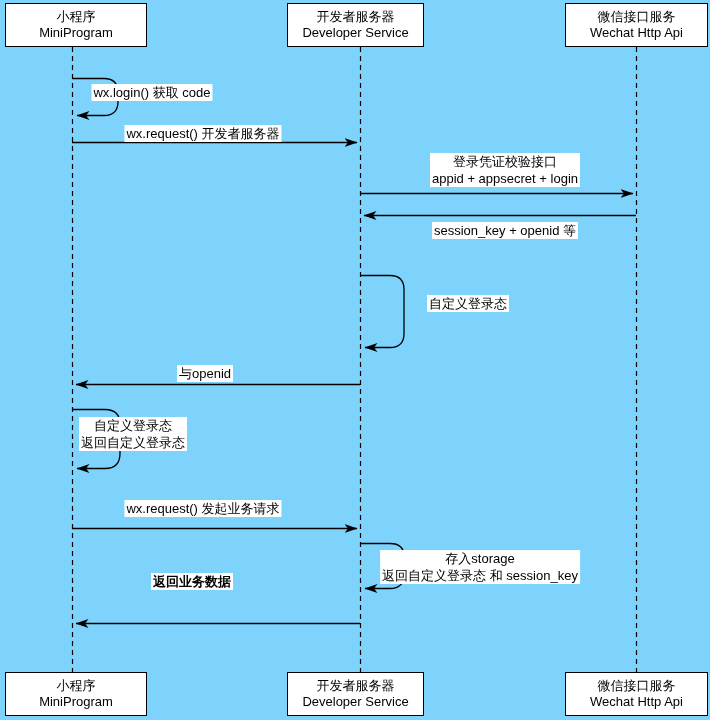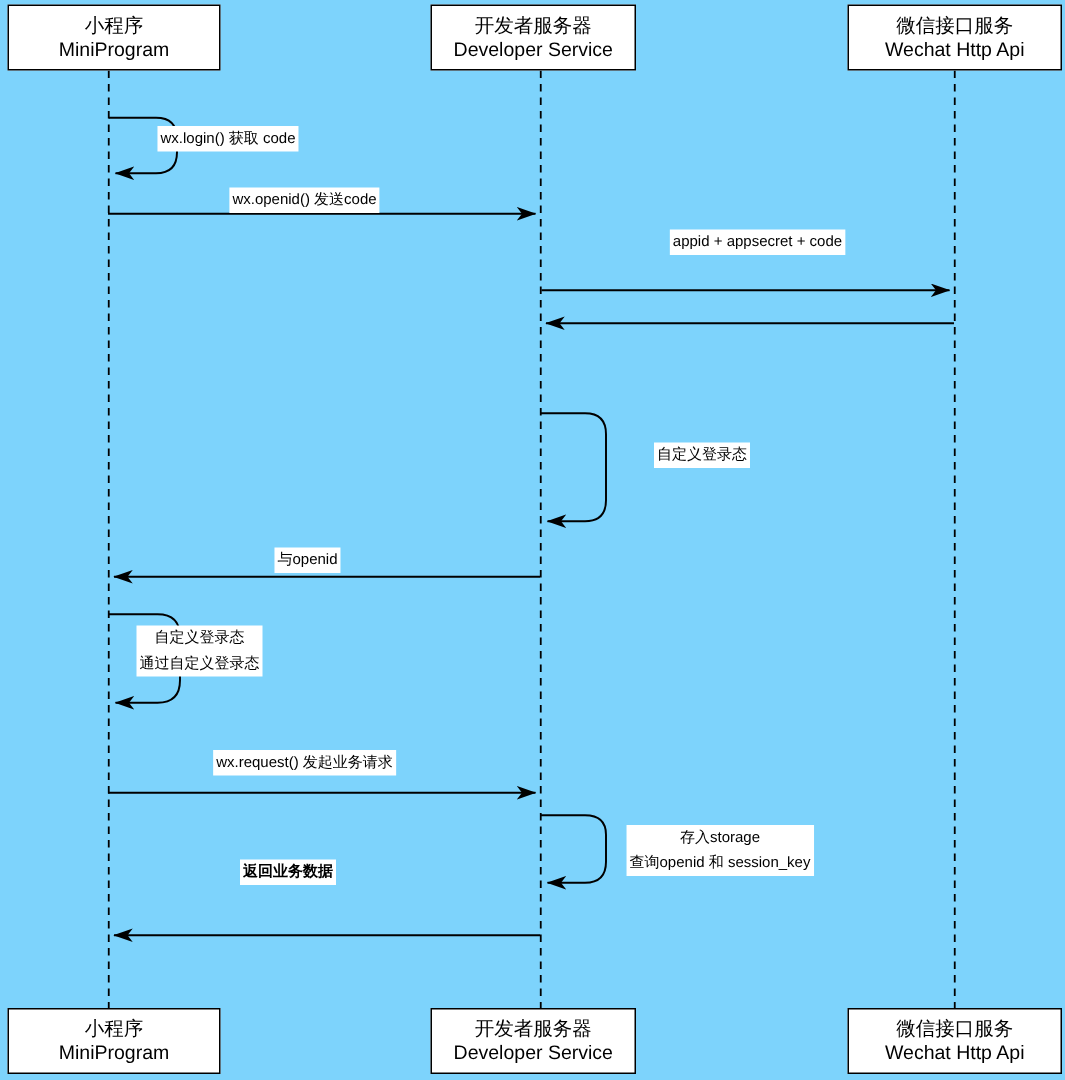--- a/index.html
+++ b/index.html
@@ -11,21 +11,21 @@
   svg.layer { position:absolute; left:0; top:0; }
   .actor-box {
     position:absolute; height:44px; box-sizing:border-box;
     border:1.5px solid #000; background:#fff;
     display:flex; flex-direction:column; align-items:center; justify-content:center;
     text-align:center; font-size:13px; line-height:16px; white-space:nowrap;
   }
   .actor-box span { display:block; }
   .msg-label {
     position:absolute; transform:translateX(-50%);
-    text-align:center; font-size:10px; line-height:17px;
+    text-align:center; font-size:13px; line-height:17px;
     background:#fff; padding:0 2px; white-space:nowrap;
   }
   .msg-label span { display:block; }
 </style>
 </head>
 <body>
 
 <div class="diagram">
 
   <svg class="layer" width="710" height="720" viewBox="0 0 710 720">
@@ -78,39 +78,43 @@
   </div>
   <div class="actor-box" style="left:565px; top:672px; width:143px;">
     <span>微信接口服务</span>
     <span>Wechat Http Api</span>
   </div>
 
   <div class="msg-label" style="left:152px; top:84px;">
     <span>wx.login() 获取 code</span>
   </div>
   <div class="msg-label" style="left:203px; top:125px;">
-    <span>wx.openid() 发送code</span>
+    <span>wx.request() 开发者服务器</span>
   </div>
   <div class="msg-label" style="left:505px; top:153px;">
-    <span>appid + appsecret + code</span>
+    <span>登录凭证校验接口</span>
+    <span>appid + appsecret + login</span>
+  </div>
+  <div class="msg-label" style="left:505px; top:222px;">
+    <span>session_key + openid 等</span>
   </div>
   <div class="msg-label" style="left:468px; top:295px;">
     <span>自定义登录态</span>
   </div>
   <div class="msg-label" style="left:205px; top:365px;">
     <span>与openid</span>
   </div>
   <div class="msg-label" style="left:133px; top:417px;">
     <span>自定义登录态</span>
-    <span>通过自定义登录态</span>
+    <span>返回自定义登录态</span>
   </div>
   <div class="msg-label" style="left:203px; top:500px;">
     <span>wx.request() 发起业务请求</span>
   </div>
   <div class="msg-label" style="left:480px; top:550px;">
     <span>存入storage</span>
-    <span>查询openid 和 session_key</span>
+    <span>返回自定义登录态 和 session_key</span>
   </div>
   <div class="msg-label" style="left:192px; top:573px;font-weight:bold;">
     <span>返回业务数据</span>
   </div>
 
 </div>
 
 </body></html>

